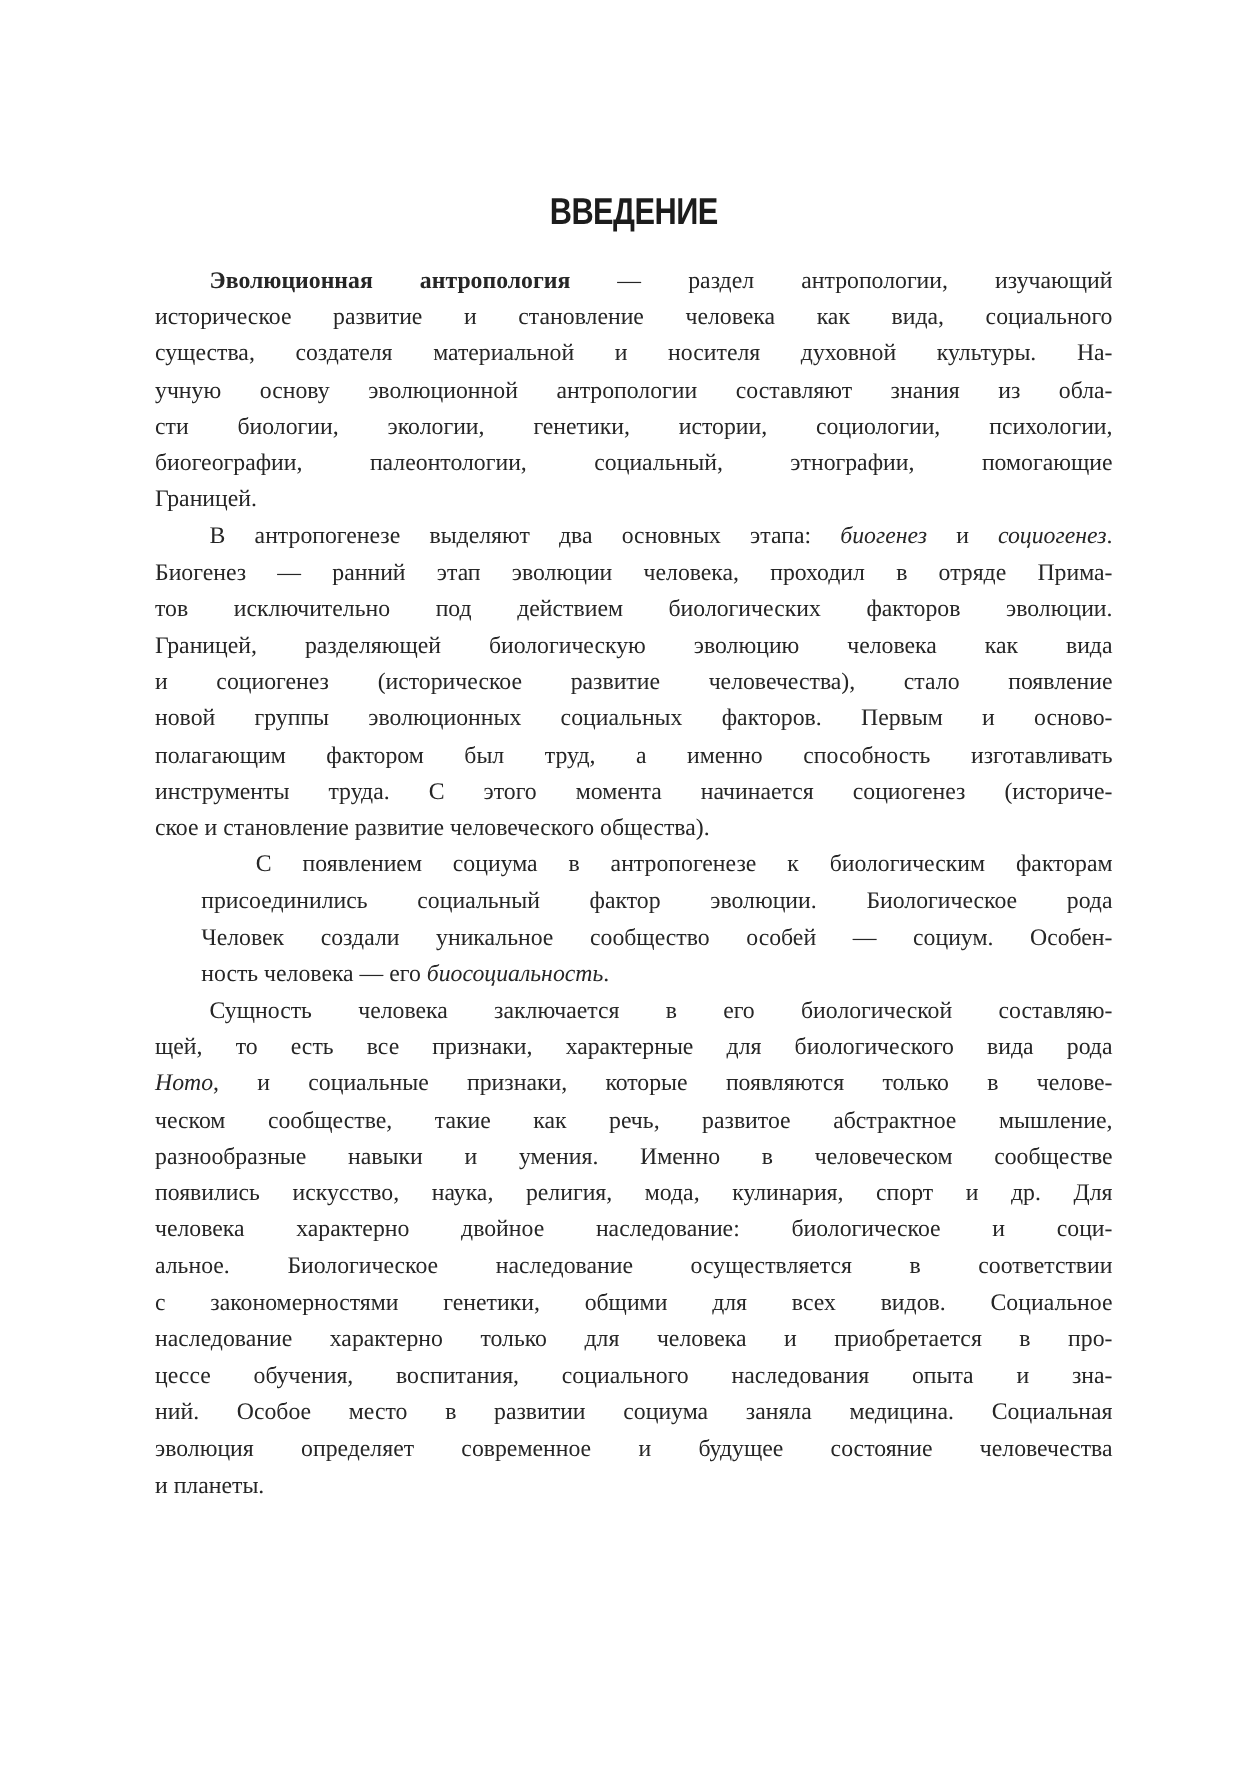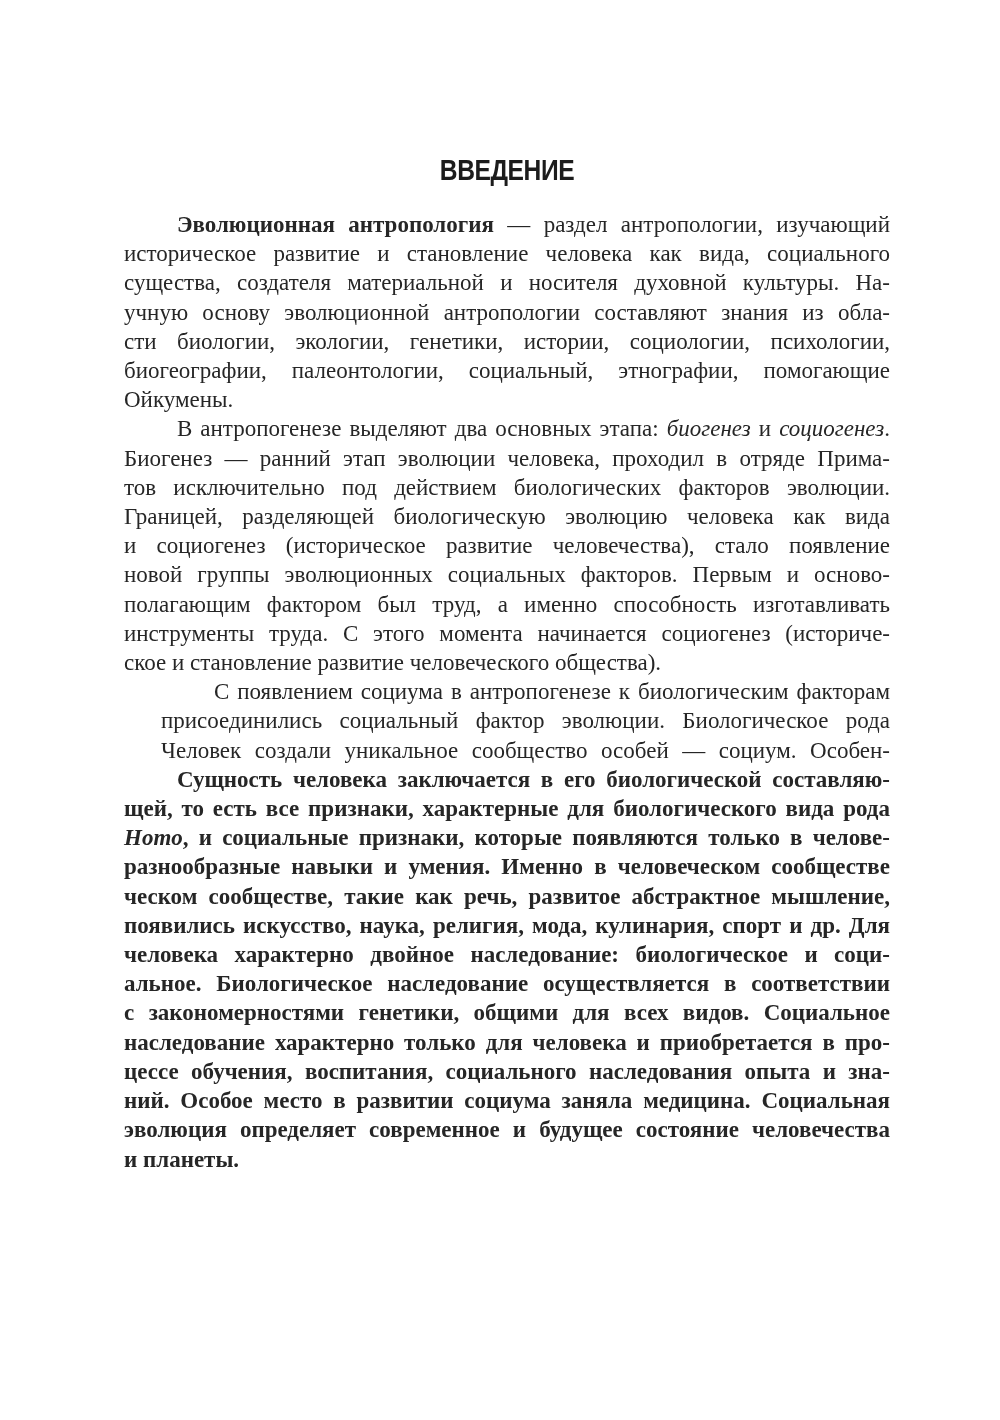--- a/index.html
+++ b/index.html
@@ -14,21 +14,21 @@
     font-family: "Liberation Sans", "DejaVu Sans", sans-serif;
     font-weight: bold;
     font-size: 30px;
     letter-spacing: -0.5px;
     transform: scaleX(0.82);
     margin: 0 0 20px 0;
     line-height: 40px;
     color: #1c1c1c;
   }
   .para {
-    font-size: 23px;
+    font-size: 19px;
     line-height: 29.2px;
     text-align: justify;
     text-indent: 2.3em;
     margin: 0;
     hyphens: manual;
   }
   .para .line { display: block; text-align: justify; text-align-last: justify; text-indent: 0; white-space: nowrap; }
   .para .line.first { padding-left: 2.3em; }
   .para .line.last { text-align-last: left; }
   b { font-weight: bold; }
@@ -40,44 +40,45 @@
 <div class="page">
   <div class="title">ВВЕДЕНИЕ</div>
   <div id="body">
       <p class="para" style="text-indent: 0px;">
         <span class="line first"><b>Эволюционная антропология</b><span> — раздел антропологии, изучающий</span></span>
         <span class="line"><span>историческое развитие и становление человека как вида, социального</span></span>
         <span class="line"><span>существа, создателя материальной и носителя духовной культуры. На-</span></span>
         <span class="line"><span>учную основу эволюционной антропологии составляют знания из обла-</span></span>
         <span class="line"><span>сти биологии, экологии, генетики, истории, социологии, психологии,</span></span>
         <span class="line"><span>биогеографии, палеонтологии, социальный, этнографии, помогающие</span></span>
-        <span class="line last"><span>Ойкумены.</span></span>
+        <span class="line last"><span>Границей.</span></span>
       </p>
       <p class="para" style="text-indent: 0px;">
         <span class="line first"><span>В антропогенезе выделяют два основных этапа: </span><i>биогенез</i><span> и </span><i>социогенез</i><span>.</span></span>
         <span class="line"><span>Биогенез — ранний этап эволюции человека, проходил в отряде Прима-</span></span>
         <span class="line"><span>тов исключительно под действием биологических факторов эволюции.</span></span>
         <span class="line"><span>Границей, разделяющей биологическую эволюцию человека как вида</span></span>
         <span class="line"><span>и социогенез (историческое развитие человечества), стало появление</span></span>
         <span class="line"><span>новой группы эволюционных социальных факторов. Первым и осново-</span></span>
         <span class="line"><span>полагающим фактором был труд, а именно способность изготавливать</span></span>
         <span class="line"><span>инструменты труда. С этого момента начинается социогенез (историче-</span></span>
         <span class="line last"><span>ское и становление развитие человеческого общества).</span></span>
       </p>
       <p class="para" style="text-indent: 0px; margin-left: 37px;">
         <span class="line first"><span>С появлением социума в антропогенезе к биологическим факторам</span></span>
         <span class="line"><span>присоединились социальный фактор эволюции. Биологическое рода</span></span>
         <span class="line"><span>Человек создали уникальное сообщество особей — социум. Особен-</span></span>
+        <span class="line last"><span>ность человека — его </span><i>биосоциальность</i><span>.</span></span>
       </p>
-      <p class="para" style="text-indent: 0px; font-weight: bold;">
+      <p class="para" style="text-indent: 0px;">
         <span class="line first"><span>Сущность человека заключается в его биологической составляю-</span></span>
         <span class="line"><span>щей, то есть все признаки, характерные для биологического вида рода</span></span>
         <span class="line"><i>Homo</i><span>, и социальные признаки, которые появляются только в челове-</span></span>
+        <span class="line"><span>ческом сообществе, такие как речь, развитое абстрактное мышление,</span></span>
         <span class="line"><span>разнообразные навыки и умения. Именно в человеческом сообществе</span></span>
-        <span class="line"><span>ческом сообществе, такие как речь, развитое абстрактное мышление,</span></span>
         <span class="line"><span>появились искусство, наука, религия, мода, кулинария, спорт и др. Для</span></span>
         <span class="line"><span>человека характерно двойное наследование: биологическое и соци-</span></span>
         <span class="line"><span>альное. Биологическое наследование осуществляется в соответствии</span></span>
         <span class="line"><span>с закономерностями генетики, общими для всех видов. Социальное</span></span>
         <span class="line"><span>наследование характерно только для человека и приобретается в про-</span></span>
         <span class="line"><span>цессе обучения, воспитания, социального наследования опыта и зна-</span></span>
         <span class="line"><span>ний. Особое место в развитии социума заняла медицина. Социальная</span></span>
         <span class="line"><span>эволюция определяет современное и будущее состояние человечества</span></span>
         <span class="line last"><span>и планеты.</span></span>
       </p>

